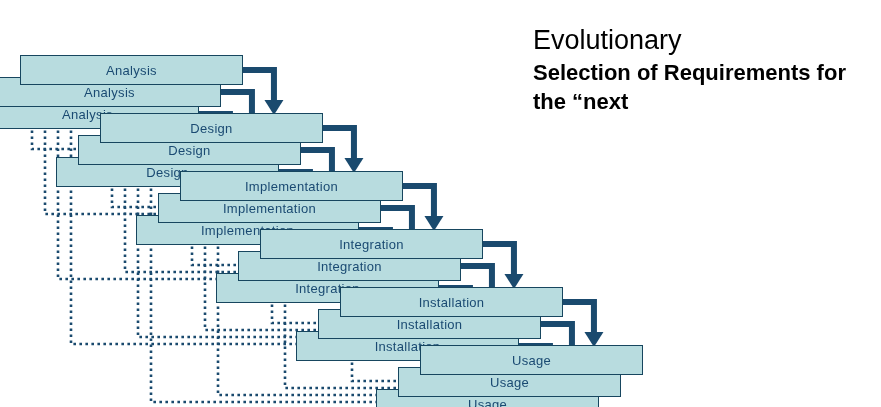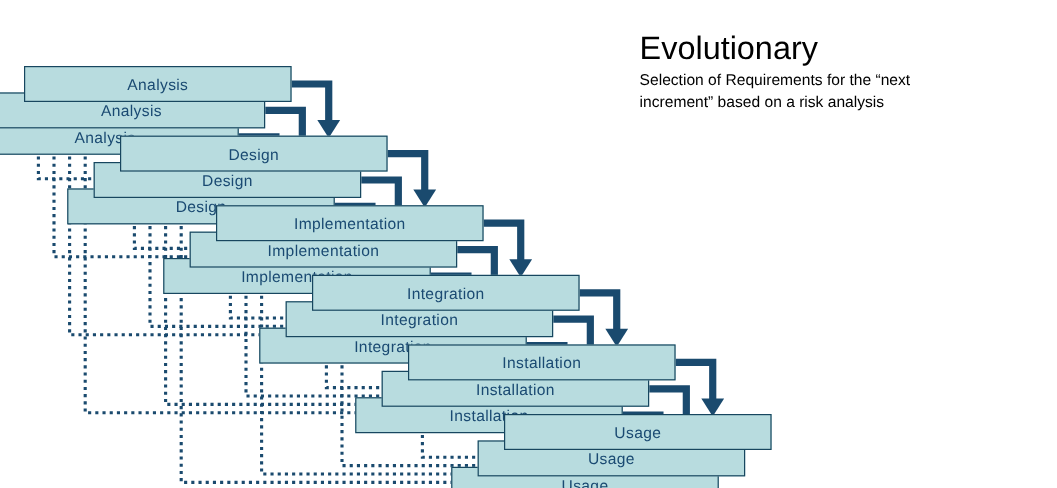--- a/index.html
+++ b/index.html
@@ -16,21 +16,21 @@
   }
   .phase-label{
     position:absolute;left:0;top:0;width:100%;height:100%;
     display:flex;align-items:center;justify-content:center;
     color:#1a4a72;font-weight:normal;font-size:13px;letter-spacing:.3px;
     white-space:nowrap;
     border-radius:12px;
   }
   #titleblock{position:absolute;margin-left:28px;}
   #titleblock .t1{font-size:27px;color:#000;line-height:1.05;white-space:nowrap;}
-  #titleblock .t2{font-size:13px;color:#000;line-height:1.32;margin-top:4px;}
+  #titleblock .t2{font-size:22px;color:#000;line-height:1.32;margin-top:4px;font-weight:bold;}
 </style>
 </head>
 <body>
 
 <div id="stage">
 
   <svg id="svgroot" viewBox="0 0 881 407" xmlns="http://www.w3.org/2000/svg" style="z-index: 5;">
       <g>
         <path d="M 199 114 L 229.94 114 L 229.94 146" fill="none" stroke="#1a4a6e" stroke-width="6" stroke-linecap="butt" stroke-linejoin="miter"></path>
         <polygon points="220.44,144 239.44,144 229.94,159" fill="#1a4a6e"></polygon>
@@ -167,17 +167,16 @@
       <div class="phase-box" style="left: 420px; top: 345px; width: 223px; height: 30px; z-index: 62;">
         <div class="bx" style="background: rgb(184, 220, 223); border-color: rgb(23, 70, 95);"></div>
         <div class="phase-label" style="color: rgb(26, 74, 114);">Usage</div>
       </div>
     </div>
 
   <div id="titleblock" style="left: 505px; top: 26px;">
     <div class="t1">Evolutionary</div>
     <div class="t2">
       <div>Selection of Requirements for the “next</div>
-      <div>increment” based on a risk analysis</div>
     </div>
   </div>
 
 </div>
 
 </body></html>

